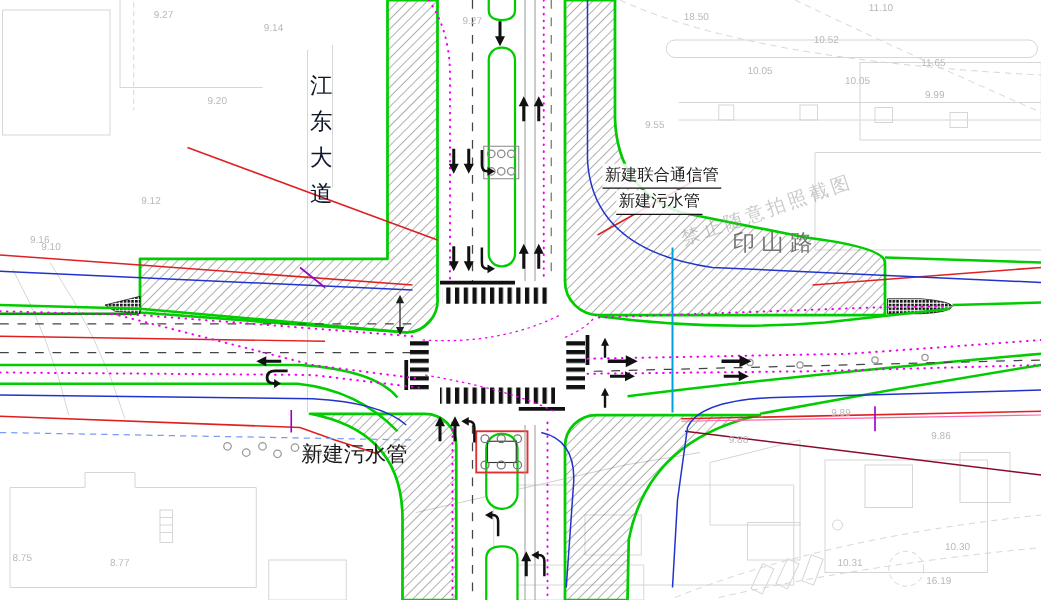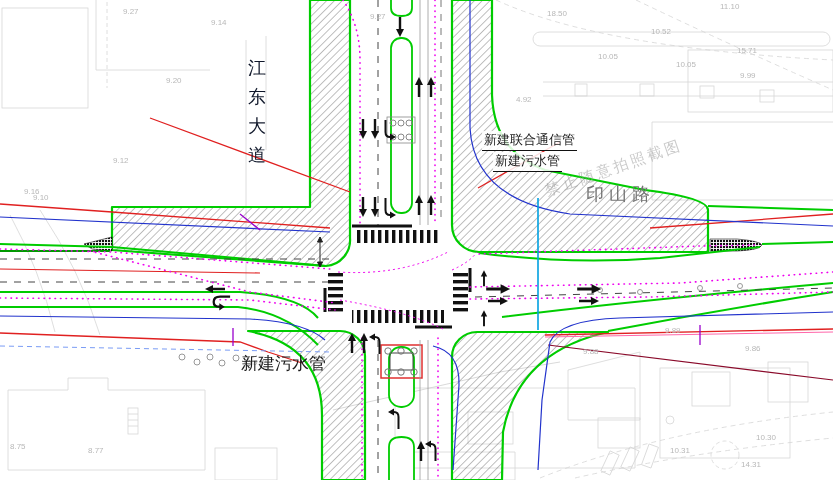--- a/index.html
+++ b/index.html
@@ -258,31 +258,31 @@
 <div class="lbl" id="watermark">禁止随意拍照截图</div>
 <div id="elev-layer">
       <span class="elev" style="left: 123px; top: 7px;">9.27</span>
       <span class="elev" style="left: 370px; top: 12px;">9.27</span>
       <span class="elev" style="left: 211px; top: 18px;">9.14</span>
       <span class="elev" style="left: 166px; top: 76px;">9.20</span>
       <span class="elev" style="left: 113px; top: 156px;">9.12</span>
       <span class="elev" style="left: 33px; top: 193px;">9.10</span>
       <span class="elev" style="left: 24px; top: 187px;">9.16</span>
       <span class="elev" style="left: 547px; top: 9px;">18.50</span>
-      <span class="elev" style="left: 695px; top: 2px; margin-left: 25px;">11.10</span>
+      <span class="elev" style="left: 695px; top: 2px;">11.10</span>
       <span class="elev" style="left: 651px; top: 27px;">10.52</span>
-      <span class="elev" style="left: 737px; top: 46px;">15.71</span>
+      <span class="elev" style="left: 737px; top: 46px;">11.65</span>
       <span class="elev" style="left: 598px; top: 52px;">10.05</span>
       <span class="elev" style="left: 676px; top: 60px;">10.05</span>
       <span class="elev" style="left: 740px; top: 71px;">9.99</span>
-      <span class="elev" style="left: 516px; top: 95px;">4.92</span>
+      <span class="elev" style="left: 516px; top: 95px;">9.55</span>
       <span class="elev" style="left: 583px; top: 347px;">9.88</span>
       <span class="elev" style="left: 665px; top: 326px;">9.89</span>
       <span class="elev" style="left: 745px; top: 344px;">9.86</span>
       <span class="elev" style="left: 756px; top: 433px;">10.30</span>
       <span class="elev" style="left: 670px; top: 446px;">10.31</span>
-      <span class="elev" style="left: 741px; top: 460px;">14.31</span>
+      <span class="elev" style="left: 741px; top: 460px;">16.19</span>
       <span class="elev" style="left: 10px; top: 442px;">8.75</span>
       <span class="elev" style="left: 88px; top: 446px;">8.77</span>
       <span class="elev" style="left: 253px; top: 358px; font-style: italic;">9.05</span>
     </div>
 
 </div>
 
 </body></html>

